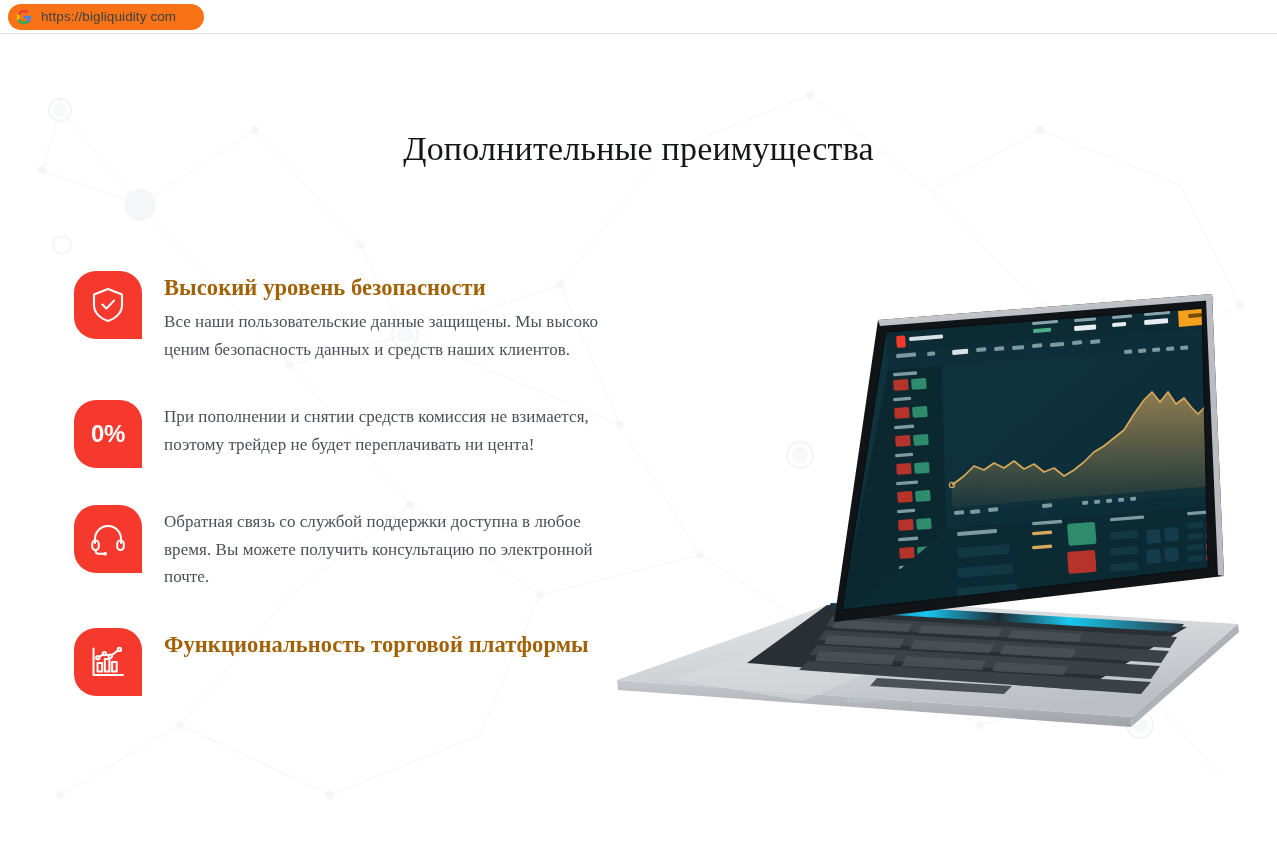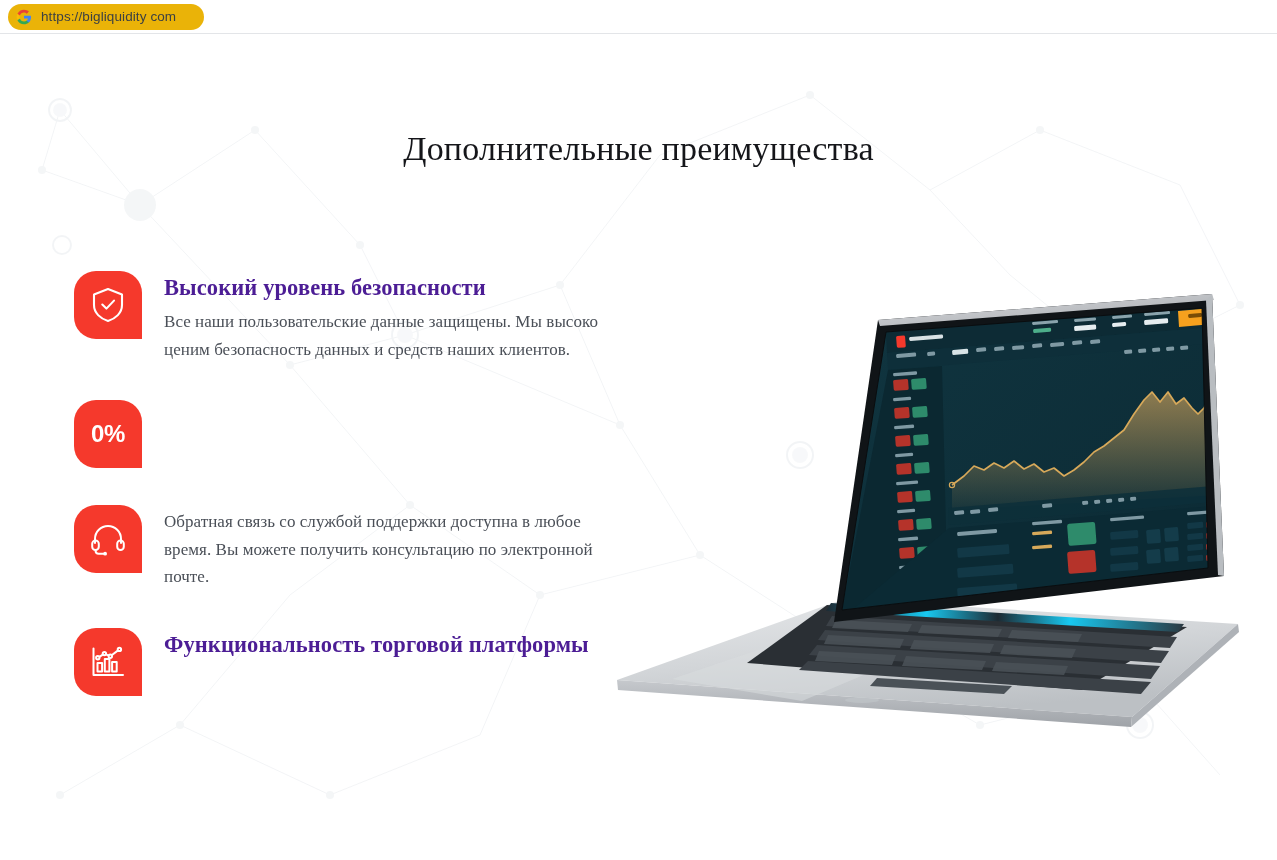--- a/index.html
+++ b/index.html
@@ -23,21 +23,21 @@
     border-bottom: 1px solid #e3e5e8;
     display: flex;
     align-items: center;
   }
   #url-pill {
     margin-left: 8px;
     height: 26px;
     min-width: 196px;
     padding: 0 14px 0 8px;
     border-radius: 14px;
-    background: #eab308;
+    background: #f97316;
     display: flex;
     align-items: center;
     gap: 9px;
     text-align: center;
   }
   #google-g { width: 16px; height: 16px; display: block; flex: 0 0 auto; }
   #url-text {
     font-size: 13.5px;
     color: #3c4043;
     letter-spacing: .1px;
@@ -114,21 +114,21 @@
     color: #ffffff;
     letter-spacing: -.3px;
   }
 
   .feature-body { padding-top: 3px; max-width: 452px; }
 
   .feature-title {
     font-family: "Liberation Serif", "DejaVu Serif", serif;
     font-size: 22.5px;
     font-weight: 700;
-    color: #4c1d95;
+    color: #a16207;
     line-height: 1.2;
     margin-bottom: 7px;
     letter-spacing: .1px;
     white-space: nowrap;
   }
   .feature-desc {
     font-family: Liberation Serif, serif;
     font-size: 17px;
     line-height: 1.62;
     color: #4a4f57;
@@ -231,20 +231,21 @@
         <div class="feature-title">Высокий уровень безопасности</div>
         <div class="feature-desc">Все наши пользовательские данные защищены. Мы высоко ценим безопасность данных и средств наших клиентов.</div>
       </div>
     </div>
 
     <div class="feature">
       <div class="feature-icon">
         <span class="icon-text">0%</span>
       </div>
       <div class="feature-body">
+        <div class="feature-desc">При пополнении и снятии средств комиссия не взимается, поэтому трейдер не будет переплачивать ни цента!</div>
       </div>
     </div>
 
     <div class="feature">
       <div class="feature-icon">
         <svg width="36" height="34" viewBox="0 0 36 34" fill="none" stroke="#ffffff" stroke-width="2" stroke-linecap="round" stroke-linejoin="round">
           <path d="M5 21 V17 C5 9.8 10.8 4 18 4 C25.2 4 31 9.8 31 17 V21"></path>
           <rect x="2.2" y="18.5" width="6.6" height="9.6" rx="3.3"></rect>
           <rect x="27.2" y="18.5" width="6.6" height="9.6" rx="3.3"></rect>
           <path d="M5.6 28.4 V29 C5.6 30.6 7 31.7 8.6 31.7 H13.4"></path>

